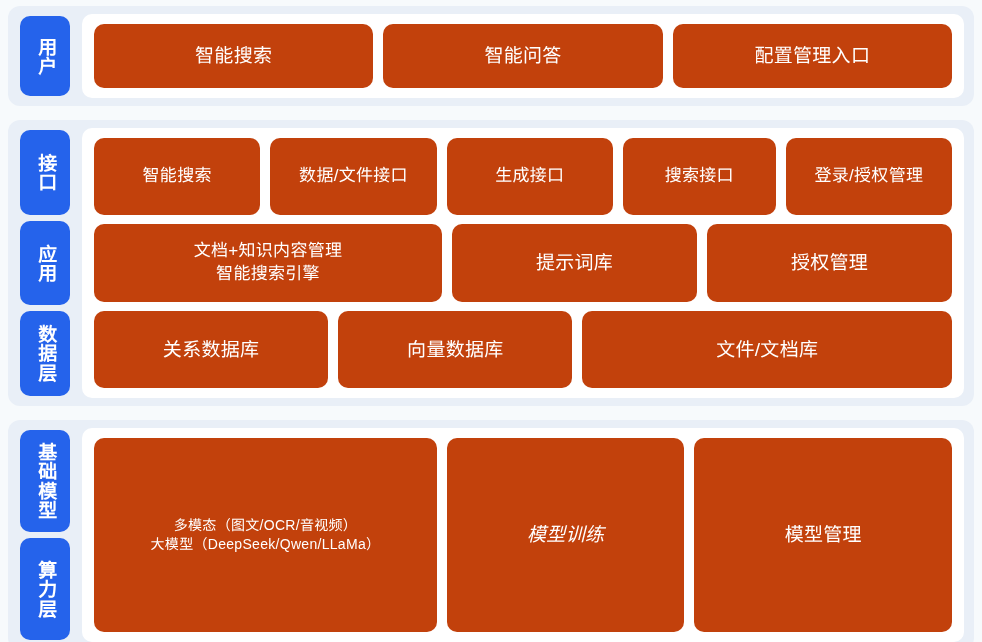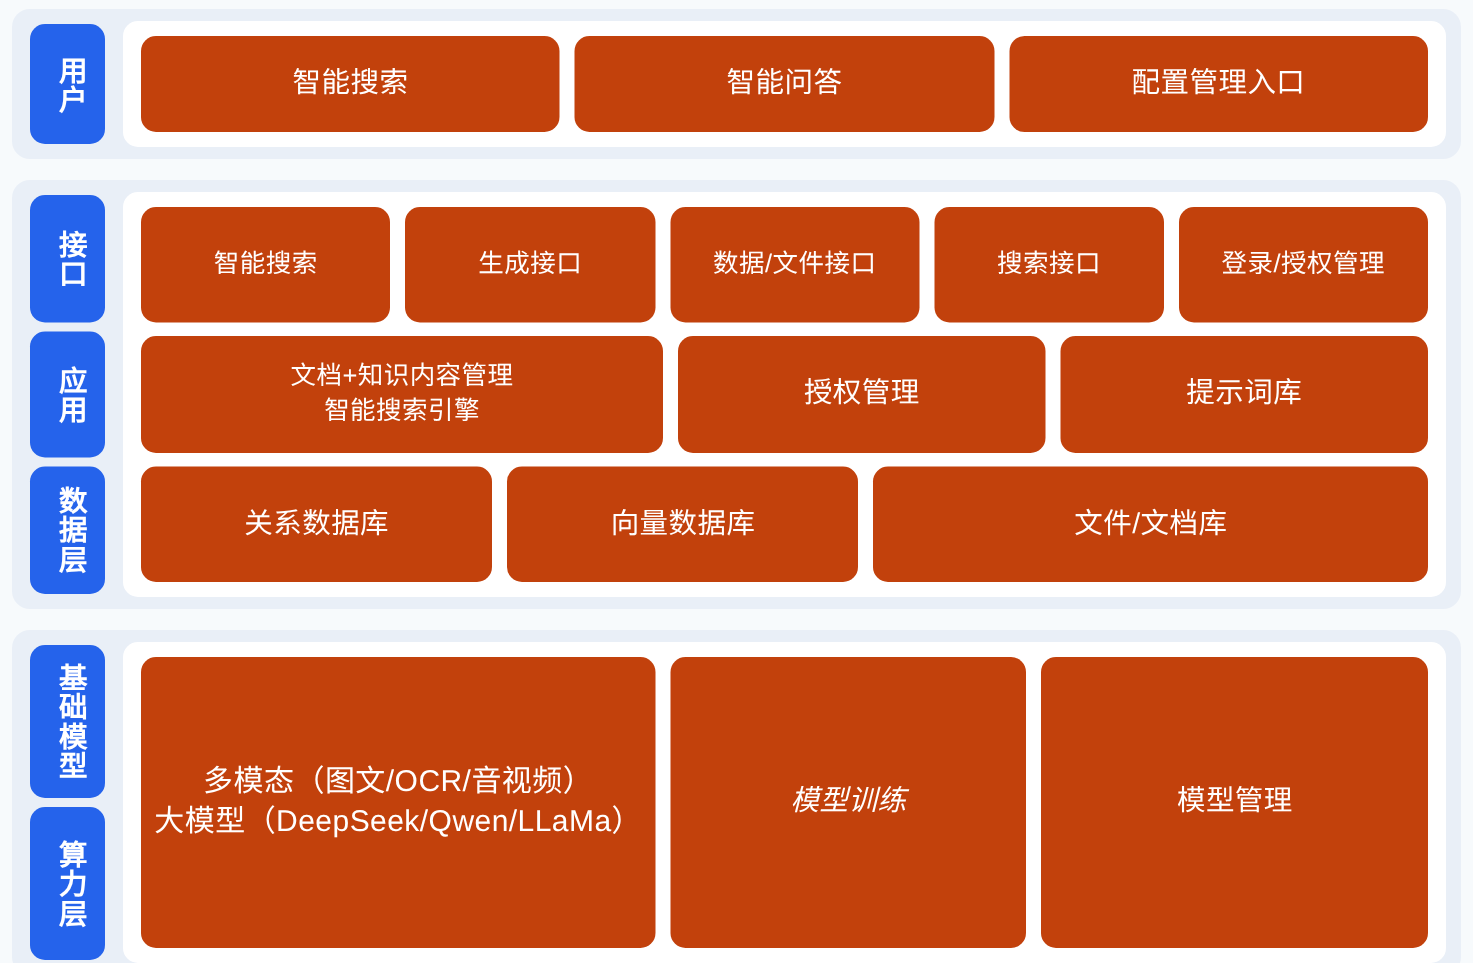--- a/index.html
+++ b/index.html
@@ -103,21 +103,21 @@
     font-size: 19px;
     font-weight: 400;
     line-height: 1.34;
     letter-spacing: 0.3px;
     box-sizing: border-box;
     padding: 6px 8px;
     min-width: 0;
     white-space: pre-line;
   }
   .box.small  { font-size: 17px; }
-  .box.tiny   { font-size: 20px; }
+  .box.tiny   { font-size: 14px; }
 
   
   .f1  { flex: 1 1 0; }
   .f11 { flex: 1.10 1 0; }
   .f12 { flex: 1.22 1 0; font-style: italic; }
   .f13 { flex: 1.33 1 0; }
   .f14 { flex: 1.45 1 0; }
   .f16 { flex: 1.62 1 0; text-align: center; }
   .f18 { flex: 1.80 1 0; }
 </style>
@@ -142,31 +142,31 @@
   <div class="section section--middle">
     <div class="tag-col">
       <div class="layer-tag">接口</div>
       <div class="layer-tag">应用</div>
       <div class="layer-tag">数据层</div>
     </div>
     <div class="panel">
 
       <div class="row">
         <div class="box small f11">智能搜索</div>
+        <div class="box small f11">数据/文件接口</div>
         <div class="box small f11">生成接口</div>
-        <div class="box small f11">数据/文件接口</div>
         <div class="box small f1">搜索接口</div>
         <div class="box small f11">登录/授权管理</div>
       </div>
 
       <div class="row">
         <div class="box small f14">文档+知识内容管理
 智能搜索引擎</div>
+        <div class="box f1">提示词库</div>
         <div class="box f1">授权管理</div>
-        <div class="box f1">提示词库</div>
       </div>
 
       <div class="row">
         <div class="box f1">关系数据库</div>
         <div class="box f1">向量数据库</div>
         <div class="box f16">文件/文档库</div>
       </div>
 
     </div>
   </div>

